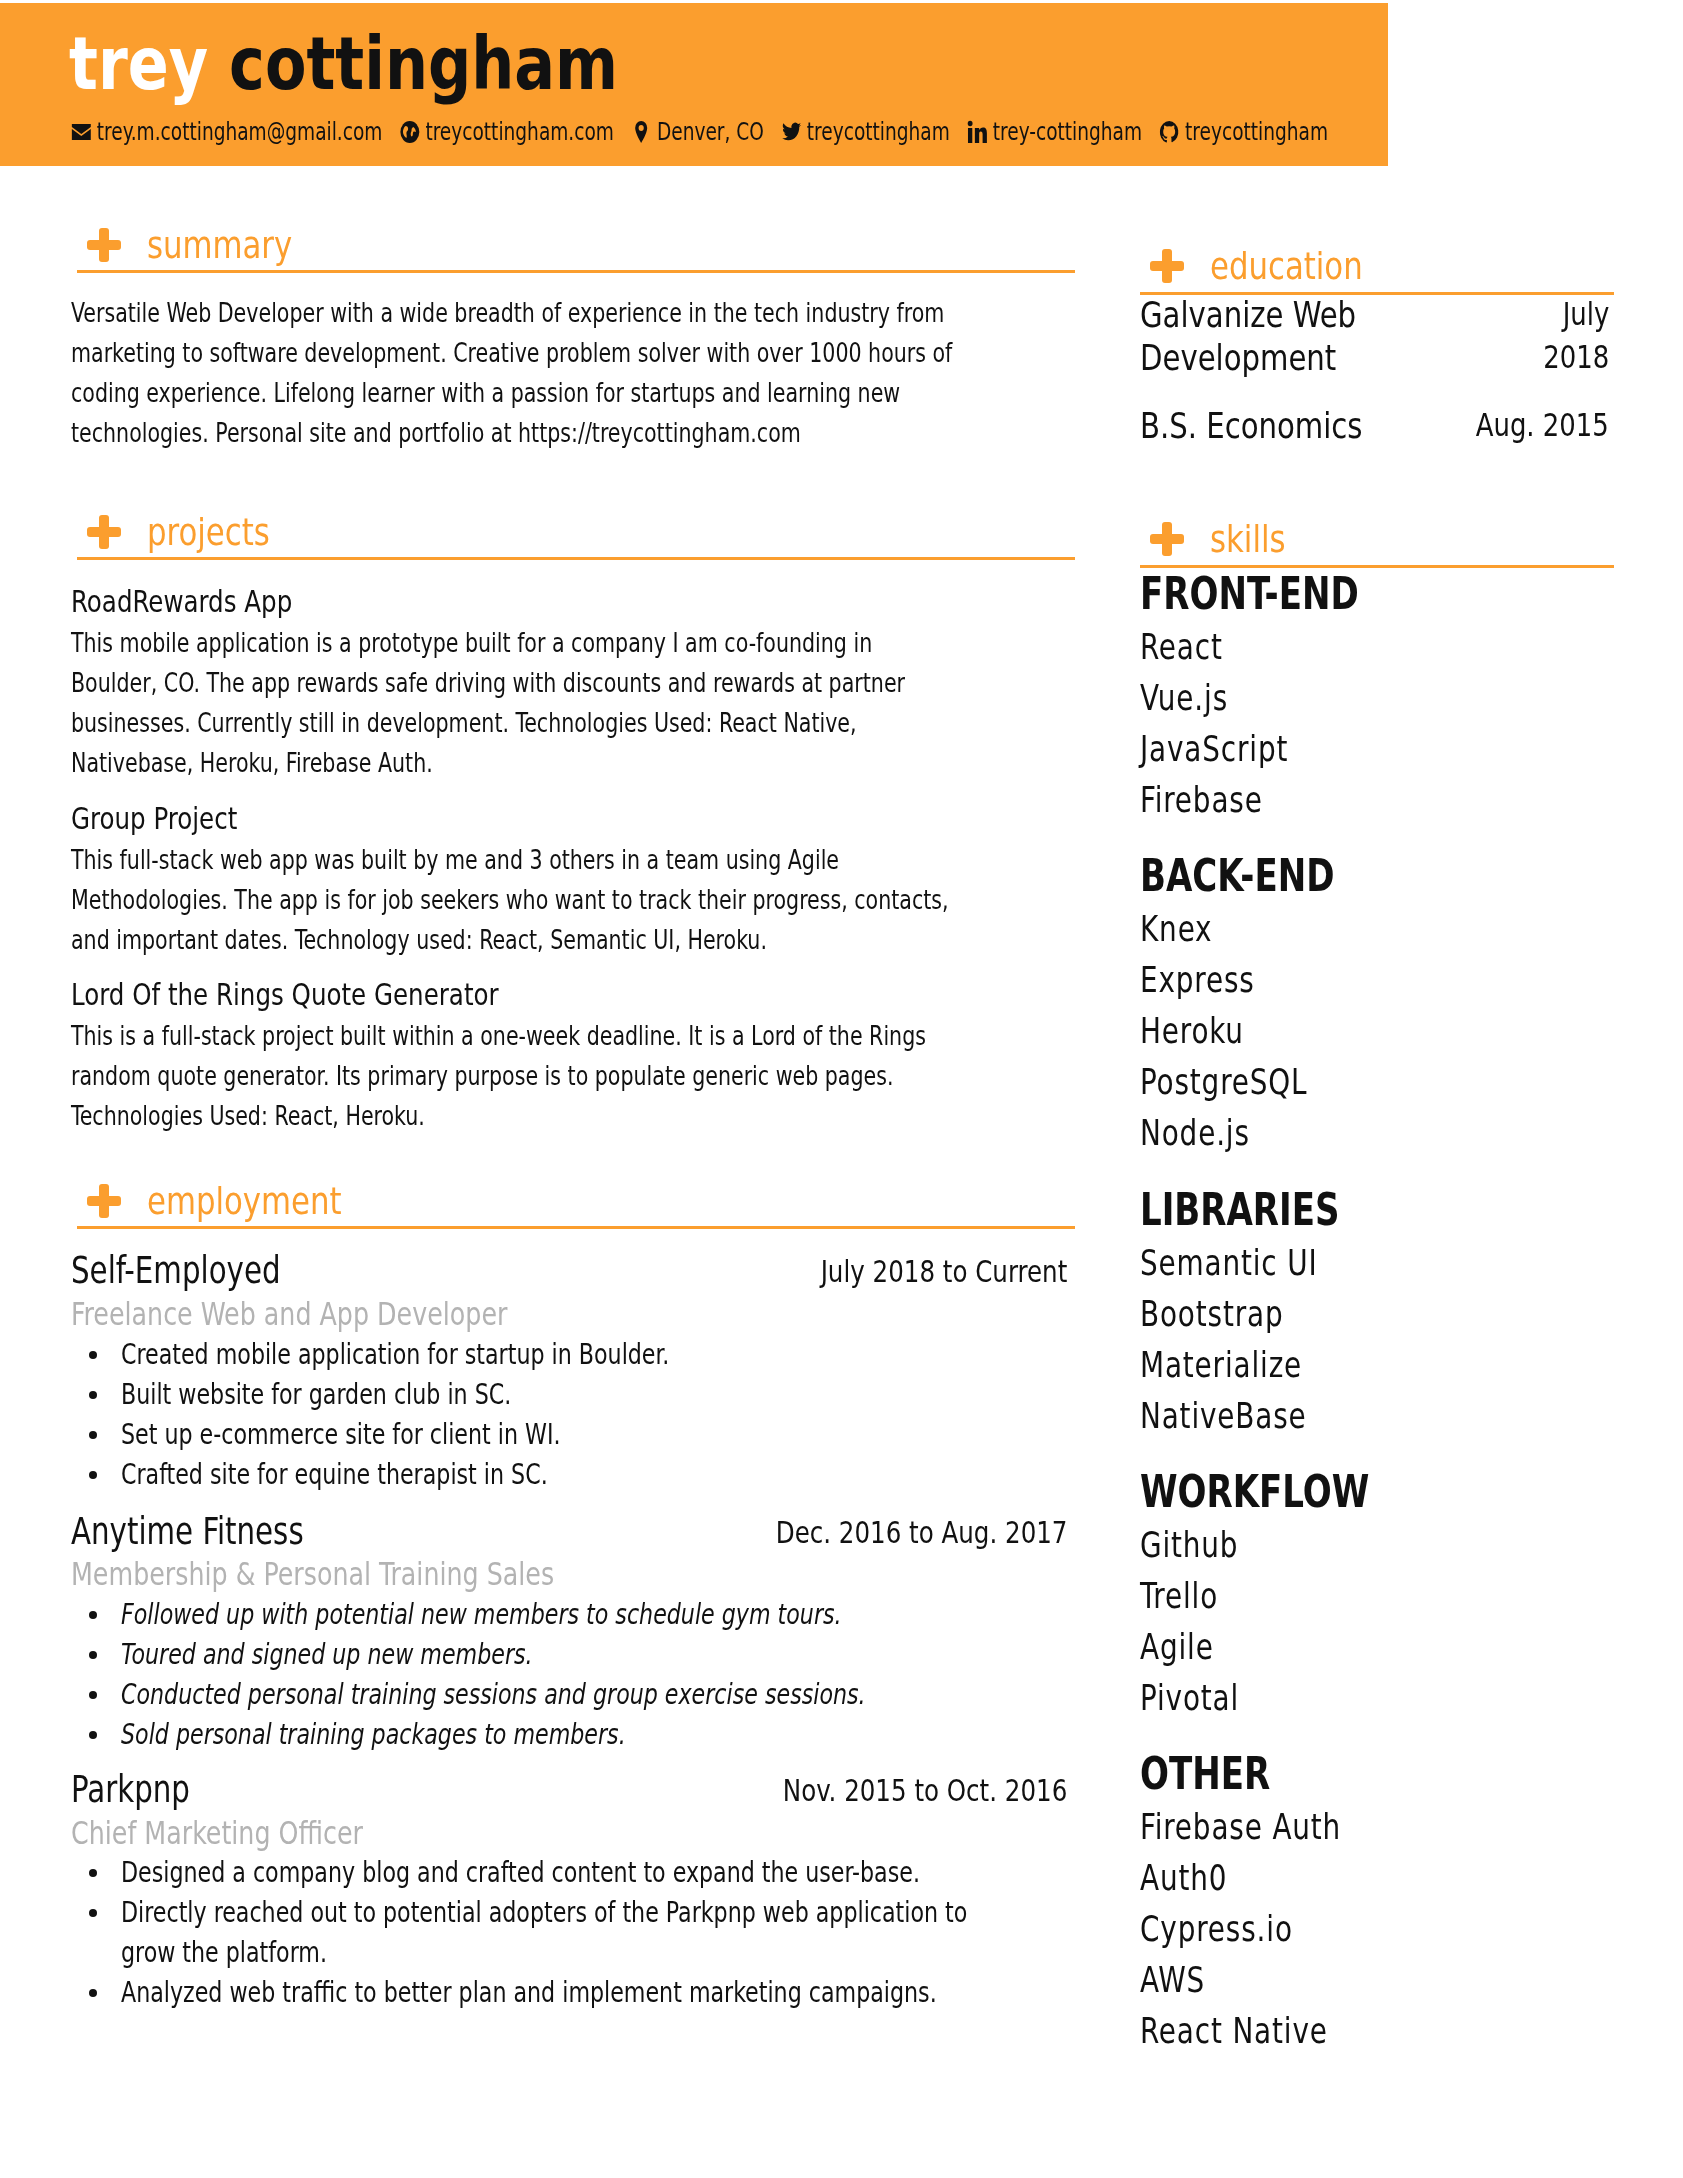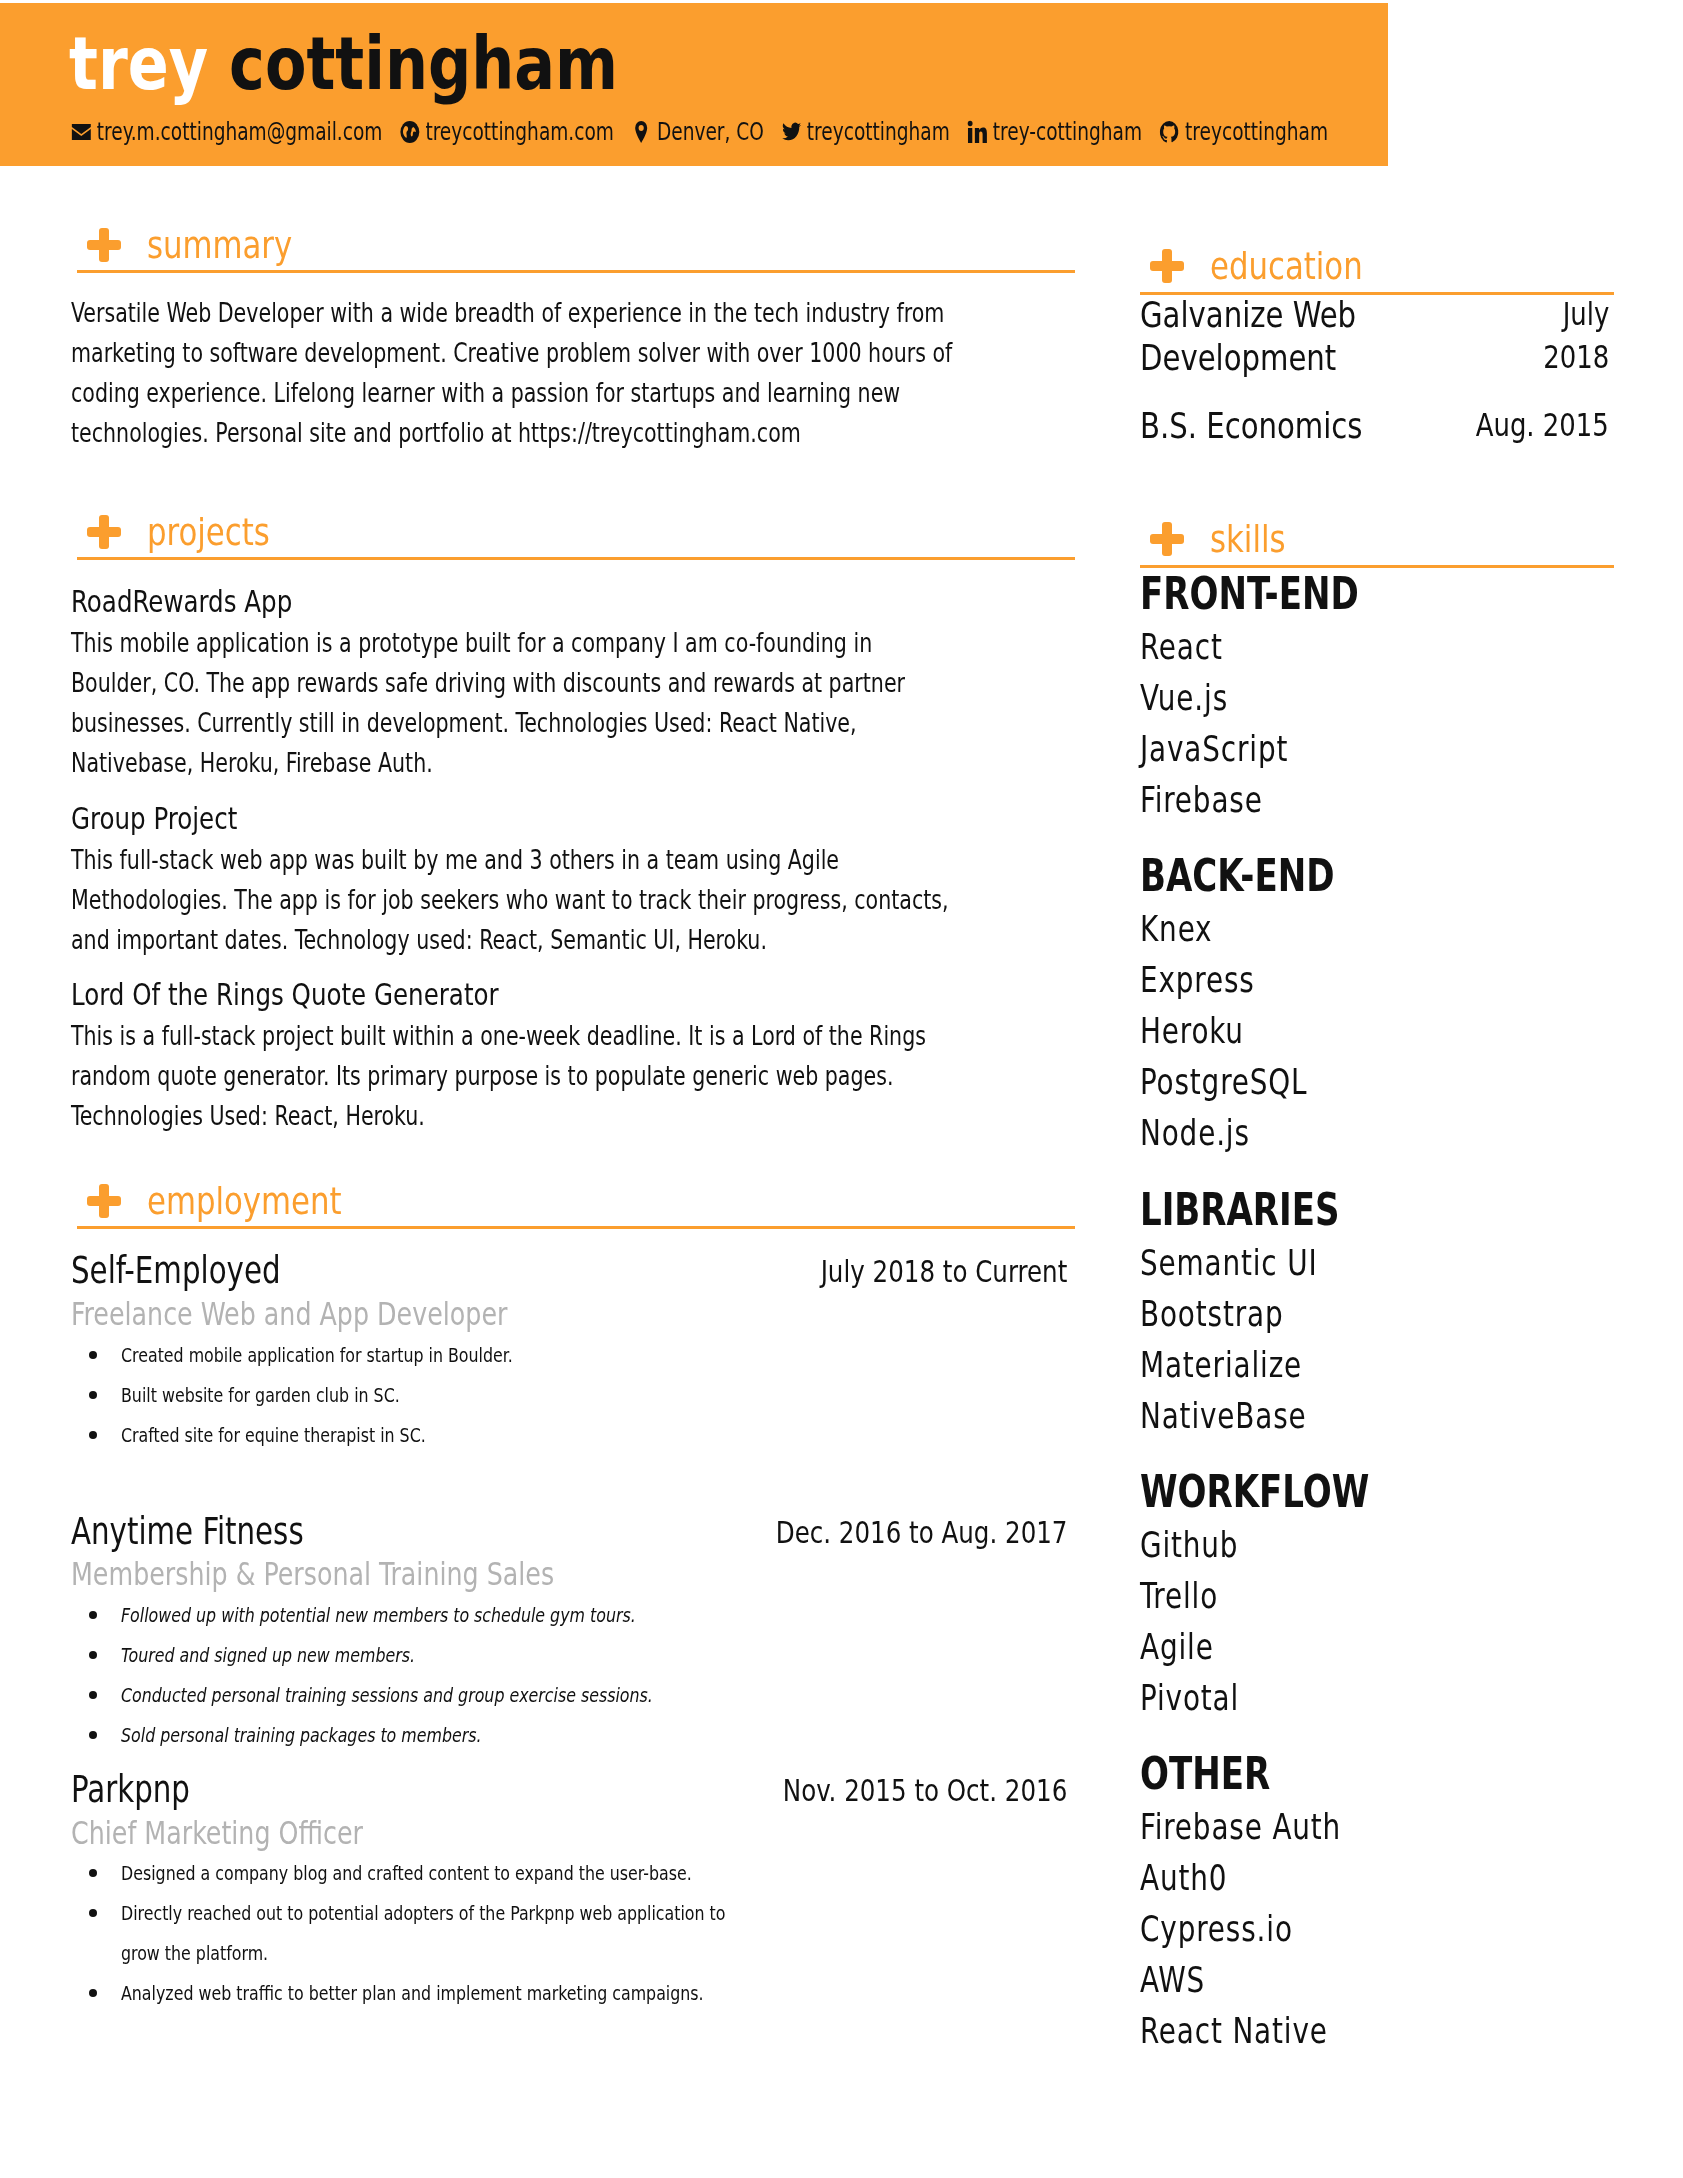--- a/index.html
+++ b/index.html
@@ -49,21 +49,21 @@
     position:absolute; font-size:26px; line-height:40px; color:#111;
     transform:scaleX(0.88); transform-origin:left top; white-space:nowrap;
   }
   .proj-title { position:absolute; font-size:31px; line-height:40px; transform:scaleX(0.88); transform-origin:left top; white-space:nowrap; color:#111; }
 
   .job-row { position:absolute; left:71px; width:996px; height:46px; }
   .job-company { position:absolute; left:0; top:0; font-size:37px; line-height:46px; transform:scaleX(0.88); transform-origin:left top; white-space:nowrap; }
   .job-dates { position:absolute; right:0; top:0; font-size:31px; line-height:46px; transform:scaleX(0.88); transform-origin:right top; white-space:nowrap; }
   .job-role { position:absolute; left:71px; font-size:32px; line-height:40px; color:#b3b3b3; transform:scaleX(0.88); transform-origin:left top; white-space:nowrap; }
   ul.bullets { position:absolute; left:71px; margin:0; padding:0; list-style:none; }
-  ul.bullets li { position:relative; padding-left:50px; font-size:20px; line-height:40px; white-space:nowrap; }
+  ul.bullets li { position:relative; padding-left:50px; font-size:28px; line-height:40px; white-space:nowrap; }
   ul.bullets li .bullet { position:absolute; left:18px; top:16px; width:8px; height:8px; border-radius:50%; background:#111; }
   ul.bullets li .txt { display:inline-block; transform:scaleX(0.88); transform-origin:left top; }
 
   .edu-row { position:absolute; left:1140px; width:469px; }
   .edu-degree { position:absolute; left:0; top:0; font-size:36px; line-height:43px; white-space:nowrap; transform:scaleX(0.9); transform-origin:left top; }
   .edu-date { position:absolute; right:0; top:0; font-size:32px; line-height:43px; text-align:right; white-space:nowrap; transform:scaleX(0.9); transform-origin:right top; }
 
   .skill-group { position:absolute; left:1140px; }
   .skill-cat { font-size:44px; font-weight:bold; line-height:55px; transform:scaleX(0.86); transform-origin:left top; white-space:nowrap; }
   .skill-item { font-size:36px; line-height:51px; letter-spacing:1px; transform:scaleX(0.86); transform-origin:left top; white-space:nowrap; }
@@ -161,20 +161,21 @@
 </div>
 
 <div class="job-row" style="top:1248px;">
   <span class="job-company">Self-Employed</span>
   <span class="job-dates">July 2018 to Current</span>
 </div>
 <div class="job-role" style="top:1294px;">Freelance Web and App Developer</div>
 <ul class="bullets" style="top:1335px;">
   <li><span class="bullet"></span><span class="txt">Created mobile application for startup in Boulder.</span></li>
   <li><span class="bullet"></span><span class="txt">Built website for garden club in SC.</span></li>
+  <li><span class="bullet"></span><span class="txt">Set up e-commerce site for client in WI.</span></li>
   <li><span class="bullet"></span><span class="txt">Crafted site for equine therapist in SC.</span></li>
 </ul>
 
 <div class="job-row" style="top:1509px;">
   <span class="job-company">Anytime Fitness</span>
   <span class="job-dates">Dec. 2016 to Aug. 2017</span>
 </div>
 <div class="job-role" style="top:1554px;">Membership &amp; Personal Training Sales</div>
 <ul class="bullets" style="top:1595px;font-style:italic;">
   <li><span class="bullet"></span><span class="txt">Followed up with potential new members to schedule gym tours.</span></li>

